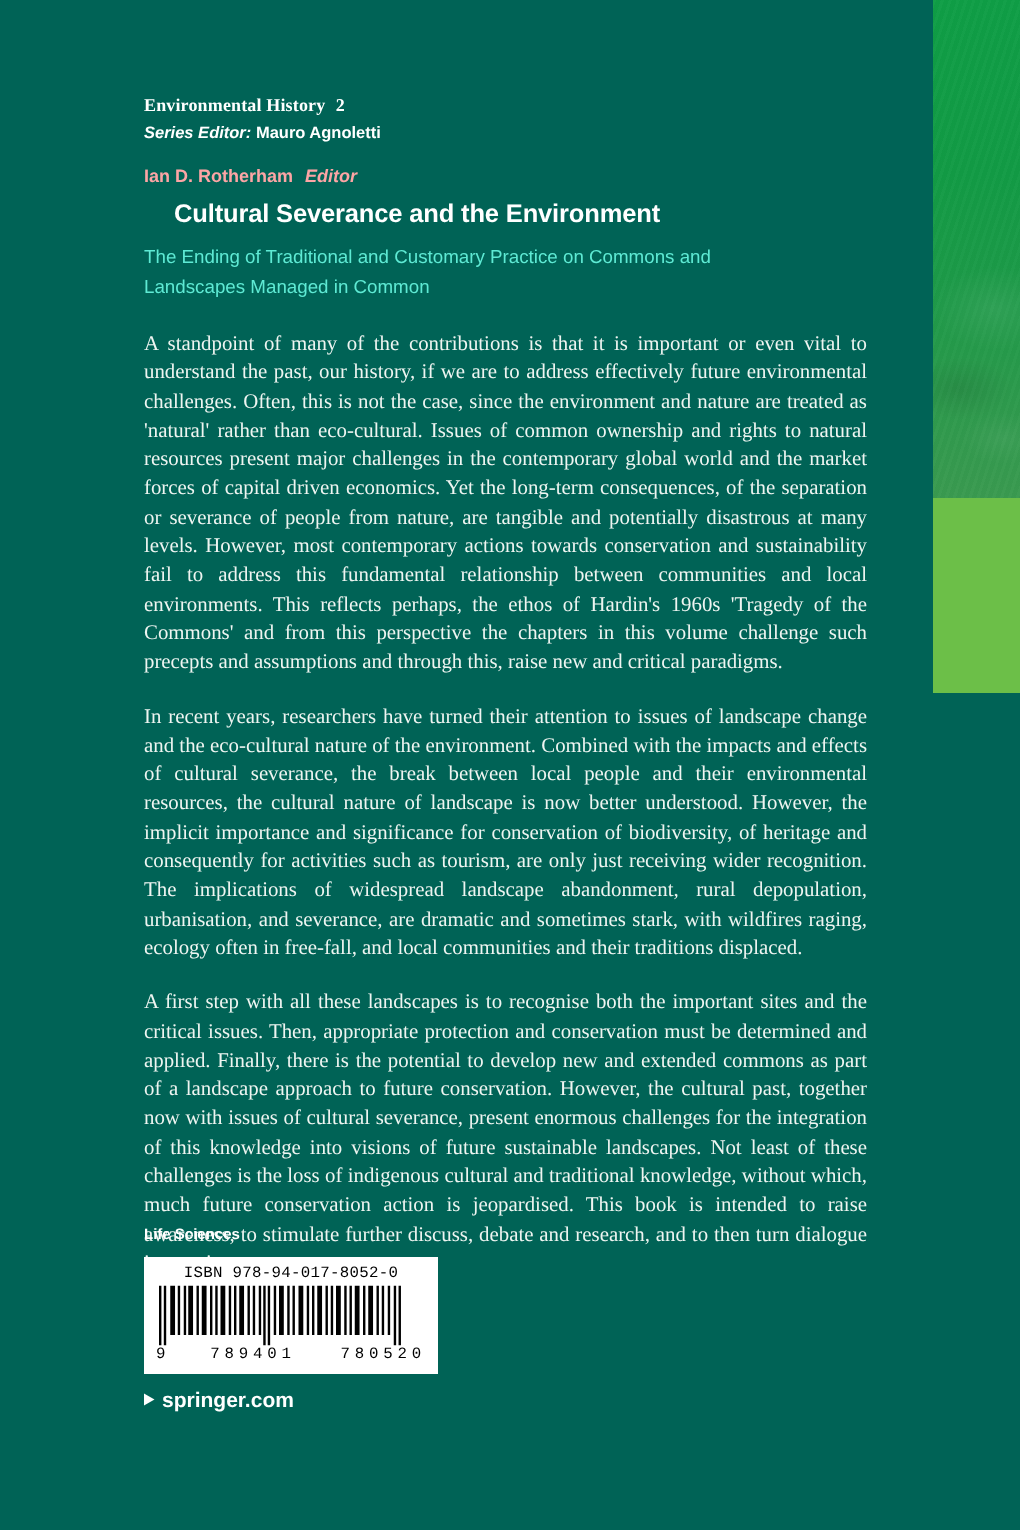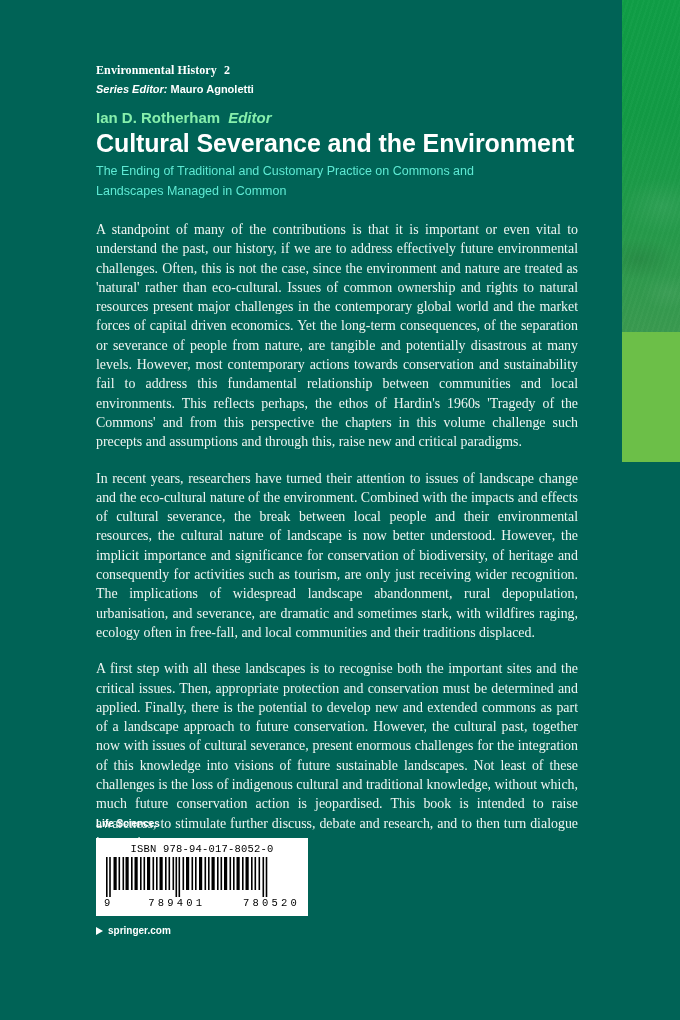--- a/index.html
+++ b/index.html
@@ -78,39 +78,40 @@
   }
   #series-editor .lbl {
     font-style: italic;
     font-weight: bold;
   }
   #series-editor .nm { font-weight: bold; }
 
   
   #editor-block { top: 110px; }
   #editor-name {
-    color: #86efac;
-    font-size: 15px;
+    color: #fca5a5;
+    font-size: 12px;
     font-weight: bold;
     line-height: 15px;
   }
   #editor-role {
     font-style: italic;
     font-weight: bold;
     margin-left: 8px;
   }
 
   
   #title-block { top: 130px; }
   #book-title {
     color: #ffffff;
-    font-size: 25px;
+    font-size: 17px;
     font-weight: bold;
     line-height: 26px;
     letter-spacing: -0.1px;
+    margin-left: 20px;
   }
   #subtitle {
     color: #5eead4;
     font-size: 12.5px;
     line-height: 20px;
     margin-top: 5px;
     max-width: 420px;
   }
 
   
@@ -130,21 +131,21 @@
   #imprint-line {
     color: #ffffff;
     font-size: 10px;
     font-weight: bold;
     line-height: 14px;
     margin-bottom: 7px;
   }
 
   
   #barcode-box {
-    width: 212px;
+    width: 196px;
     height: 78px;
     background: #ffffff;
     padding: 5px 6px 4px 6px;
     box-sizing: border-box;
   }
   #isbn-text {
     font-family: "Liberation Mono", monospace;
     font-size: 10.5px;
     color: #000000;
     text-align: center;
@@ -168,21 +169,21 @@
     letter-spacing: .2px;
   }
   #ean-digits .grp { letter-spacing: 3.2px; }
 
   
   #springer {
     margin-top: 9px;
     display: flex;
     align-items: center;
     color: #ffffff;
-    font-size: 10px;
+    font-size: 14px;
     font-weight: bold;
   }
   #springer-arrow {
     width: 0; height: 0;
     border-left: 7px solid #ffffff;
     border-top: 4.5px solid transparent;
     border-bottom: 4.5px solid transparent;
     margin-right: 5px;
   }
 </style>

